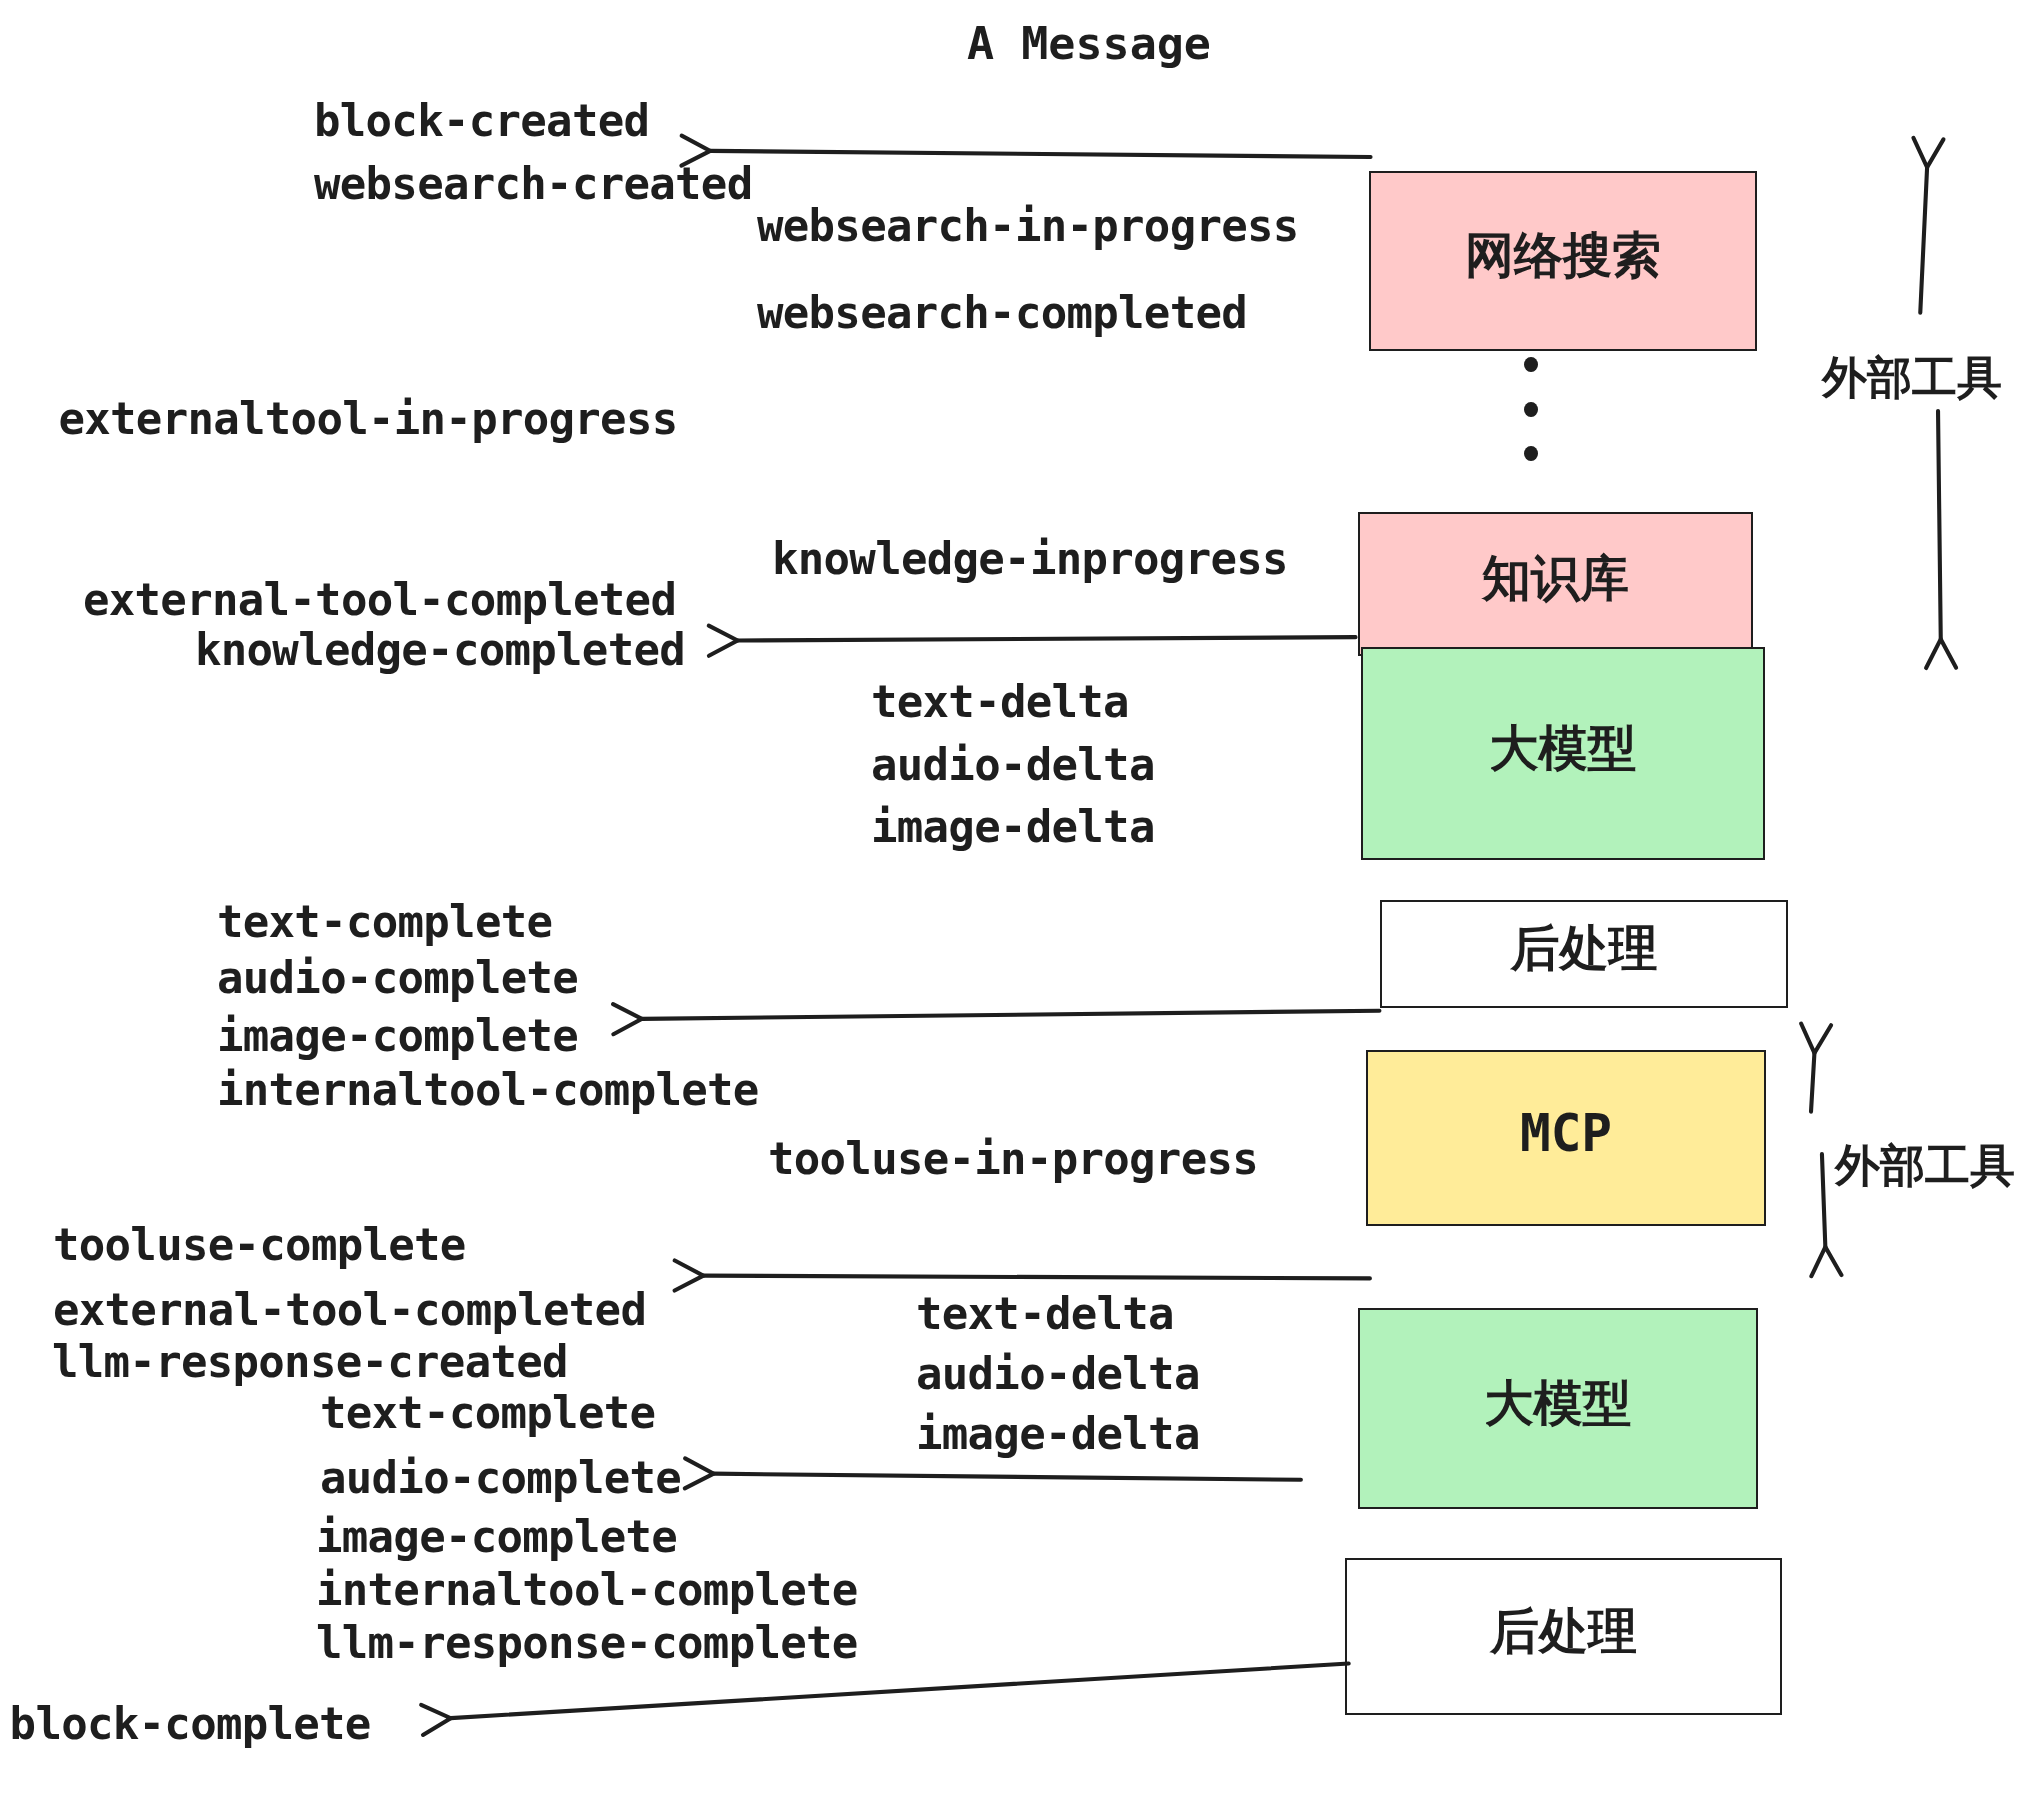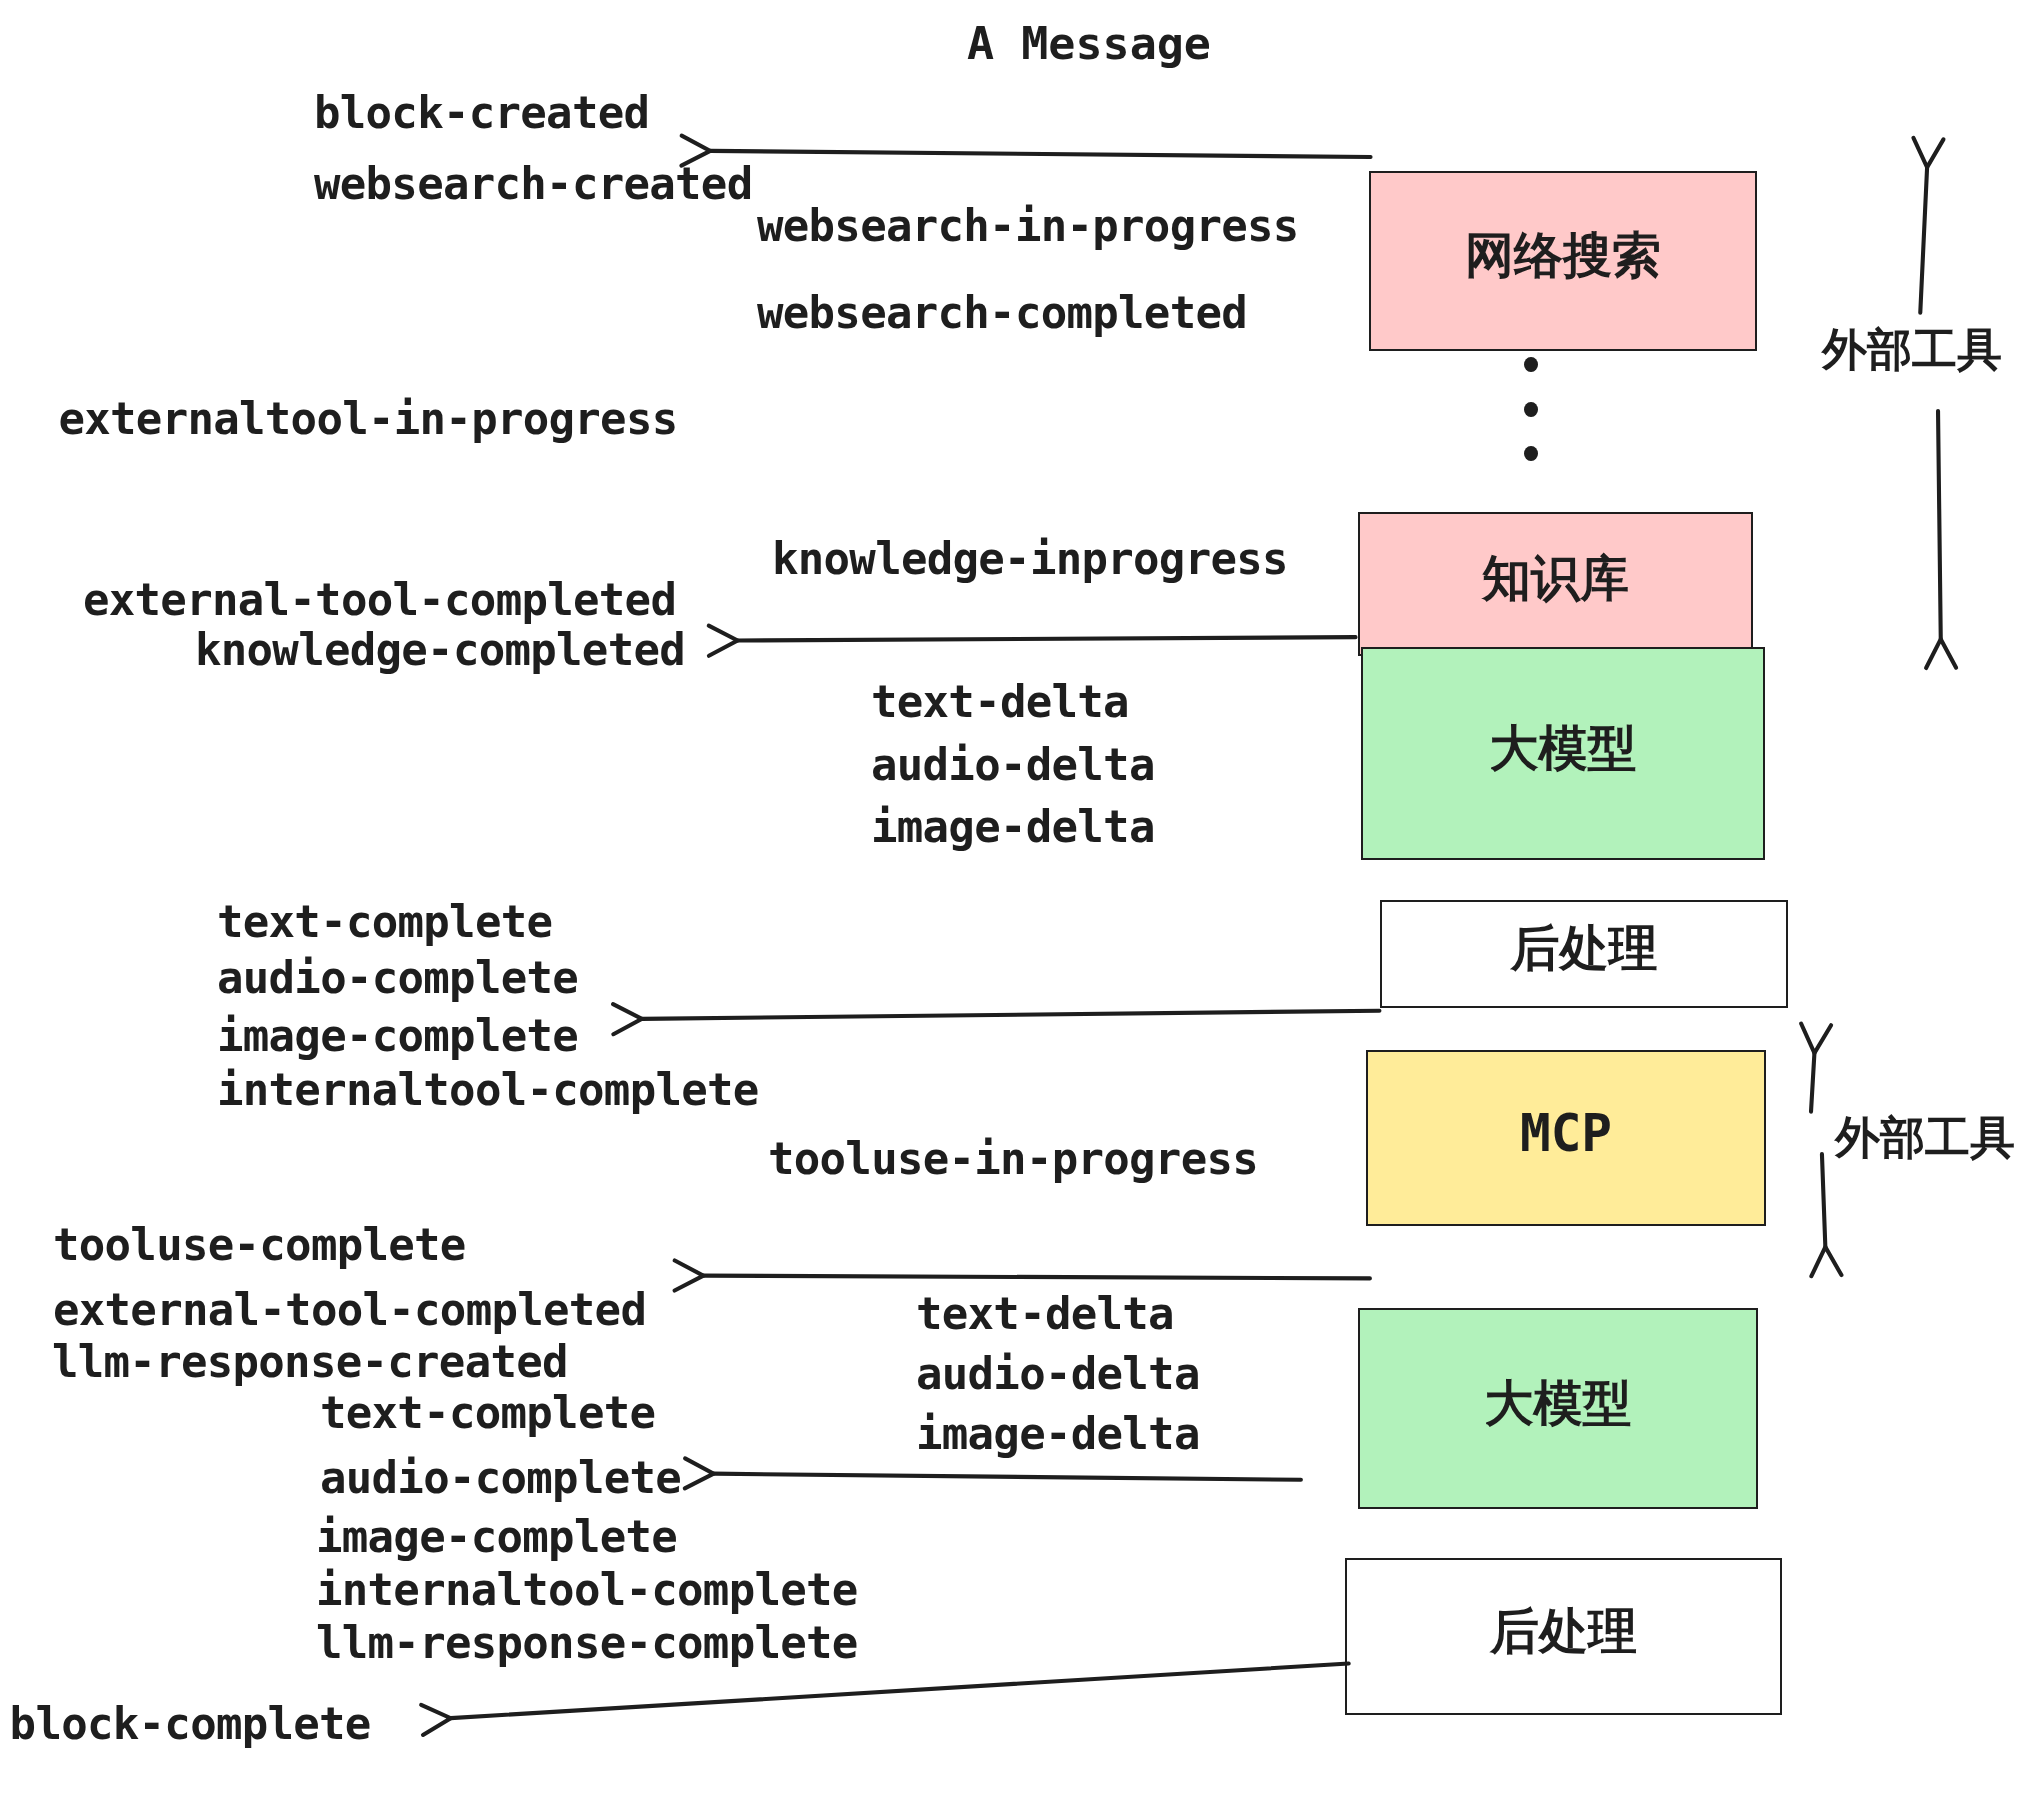--- a/index.html
+++ b/index.html
@@ -4,33 +4,33 @@
 <style>
   html,body{margin:0;padding:0;background:#ffffff;}
   #canvas{position:relative;width:2035px;height:1796px;background:#ffffff;overflow:hidden;
           font-family:"DejaVu Sans Mono", monospace;color:#1e1e1e;}
   .title{position:absolute;transform:translate(-50%,-50%);font-size:45px;font-weight:bold;white-space:nowrap;}
   .ev{position:absolute;transform:translateY(-50%);font-size:44px;font-weight:bold;white-space:nowrap;letter-spacing:-0.7px;}
   .box{position:absolute;border:2.7px solid #1e1e1e;display:flex;align-items:center;justify-content:center;box-sizing:border-box;}
   .box .lbl{font-family:"Liberation Sans", sans-serif;font-size:49px;font-weight:600;white-space:nowrap;transform:translateY(-5.5px);}
   .box .lbl.latin{font-family:"DejaVu Sans Mono", monospace;font-size:51px;font-weight:bold;}
   .side{position:absolute;transform:translate(-50%,-50%);font-family:"Liberation Sans", sans-serif;
-        font-size:45px;font-weight:600;white-space:nowrap;}
+        font-size:45px;font-weight:600;white-space:nowrap;margin-top:28px;}
   .dotcol{position:absolute;display:flex;flex-direction:column;justify-content:space-between;align-items:center;}
   .dot{width:13.7px;height:15px;border-radius:50%;background:#1e1e1e;}
   svg.overlay{position:absolute;left:0;top:0;pointer-events:none;}
 </style>
 </head>
 <body>
 
 <div id="canvas">
 
   <div class="title" style="left:1089px;top:43px;">A Message</div>
 
-  <div class="ev" style="left:314px;top:112px;text-align:right;">block-created</div>
+  <div class="ev" style="left:314px;top:120px;text-align:right;">block-created</div>
   <div class="ev" style="left:314px;top:183px;">websearch-created</div>
   <div class="ev" style="left:757px;top:225px;">websearch-in-progress</div>
   <div class="ev" style="left:757px;top:312px;">websearch-completed</div>
   <div class="ev" style="left:22.5px;top:418px;margin-left:36px;">externaltool-in-progress</div>
   <div class="ev" style="left:772px;top:558px;">knowledge-inprogress</div>
   <div class="ev" style="left:83px;top:599px;">external-tool-completed</div>
   <div class="ev" style="left:195px;top:649px;">knowledge-completed</div>
 
   <div class="ev" style="left:871px;top:701px;">text-delta</div>
   <div class="ev" style="left:871px;top:764px;">audio-delta</div>

